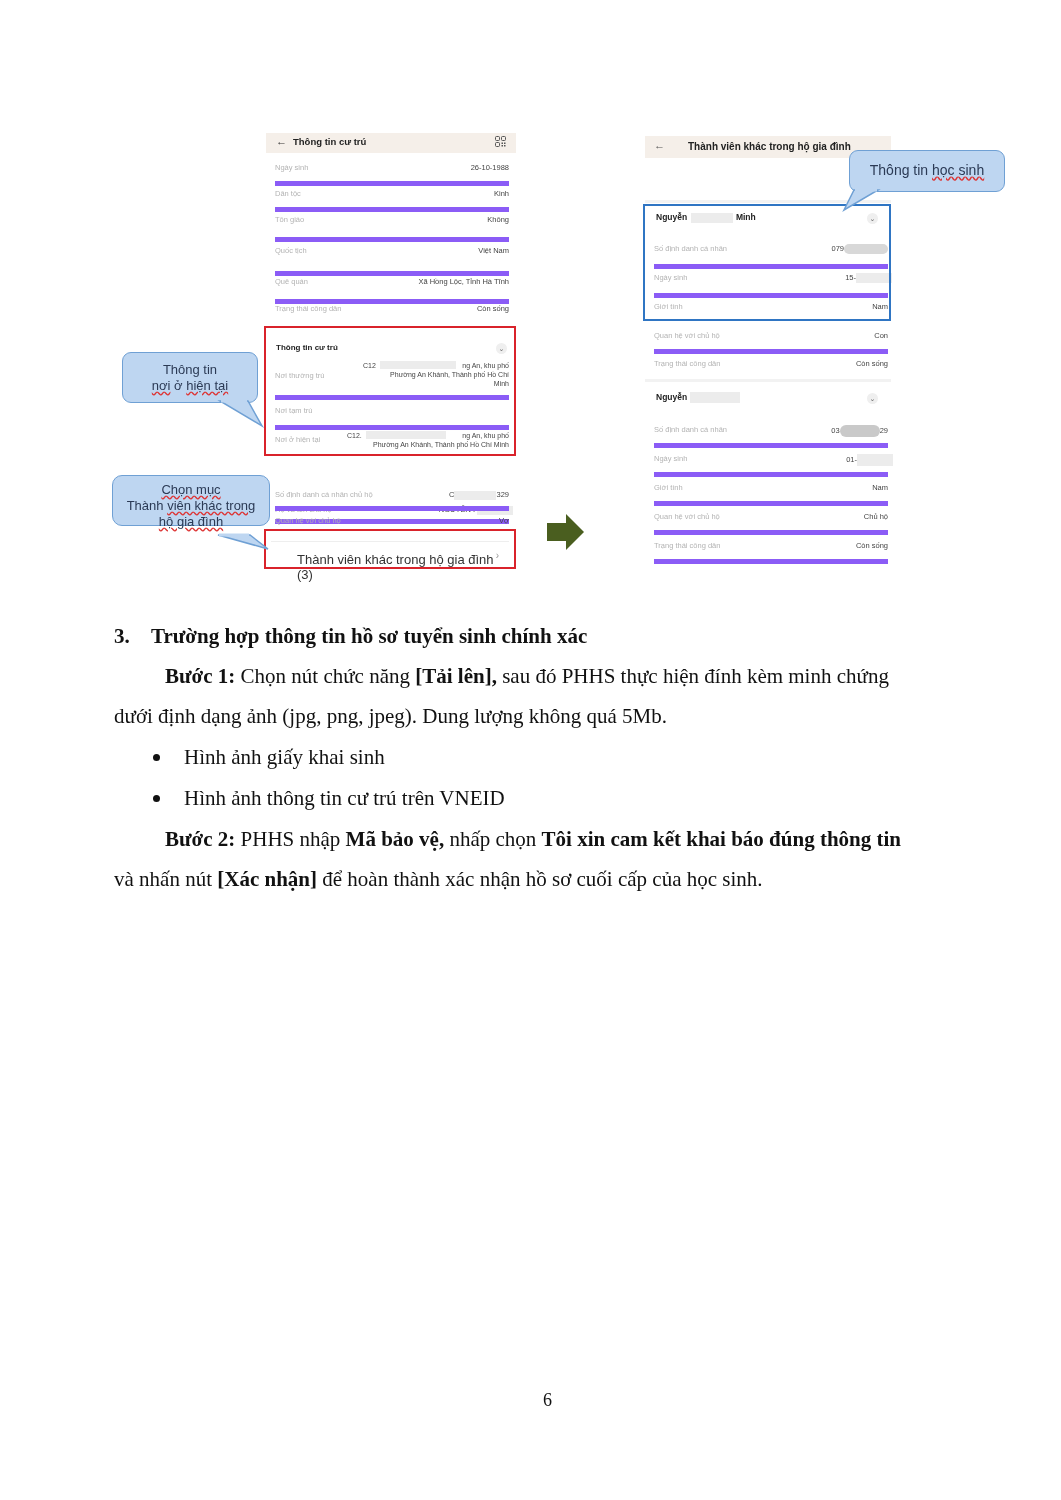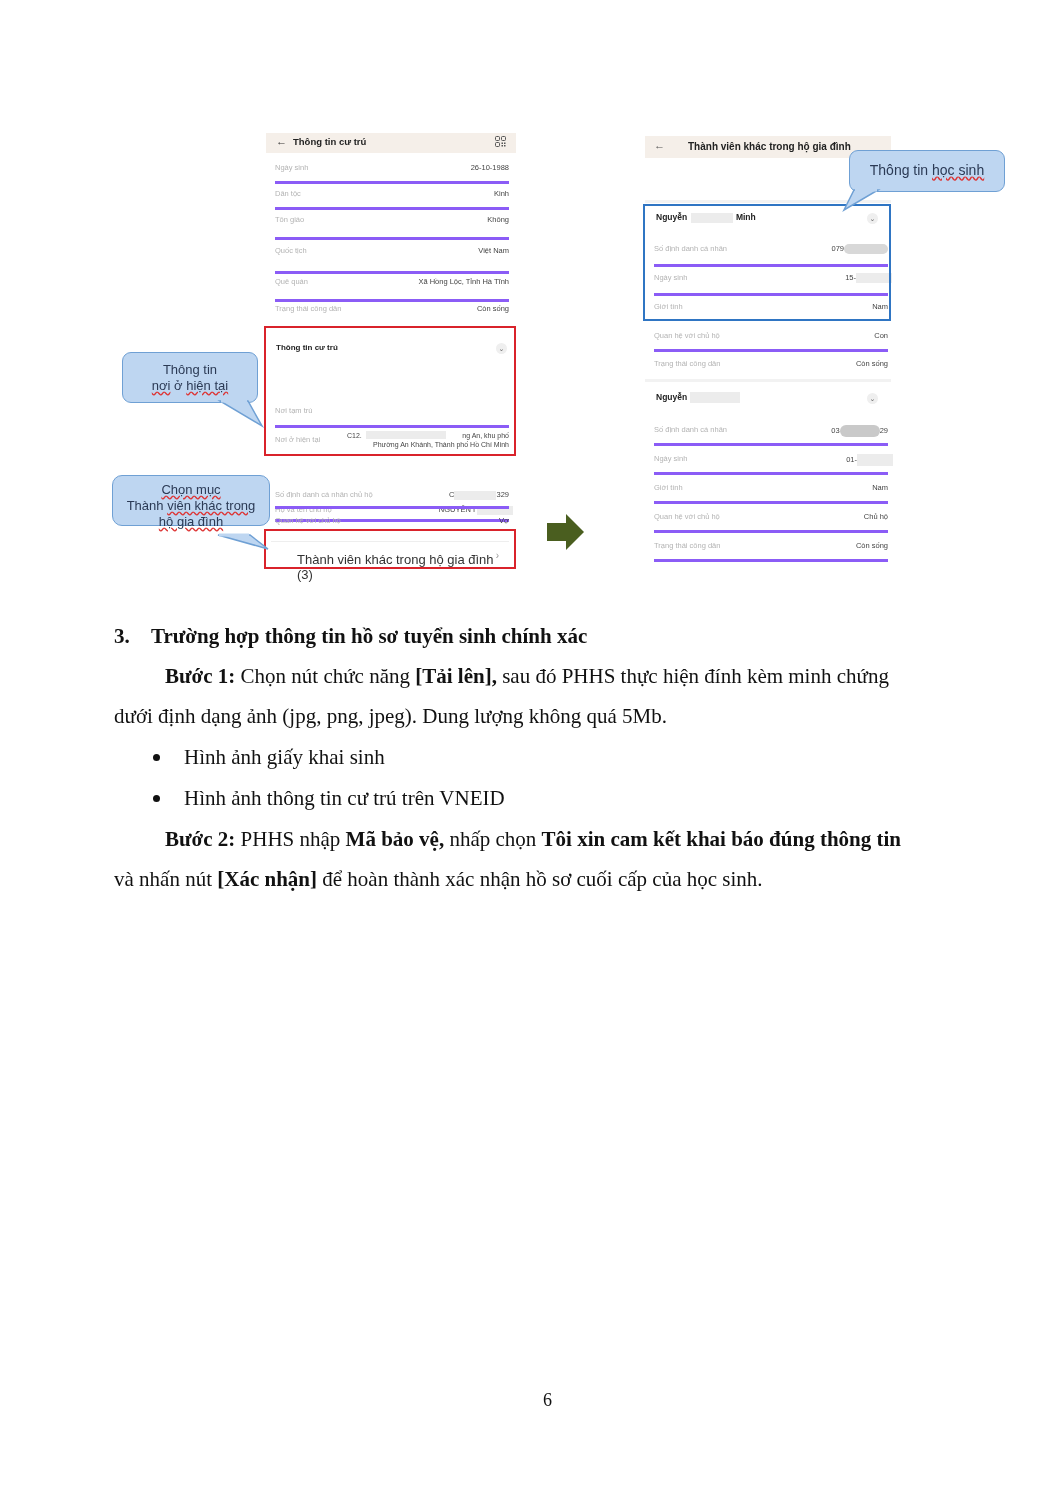--- a/index.html
+++ b/index.html
@@ -6,21 +6,21 @@
   body { width:1061px; height:1500px; position:relative; overflow:hidden; font-family:"Liberation Serif", serif; color:#111; }
   .abs { position:absolute; }
   .ui { font-family:"Liberation Sans", sans-serif; }
 
   
   .phone-left { left:266px; top:133px; width:250px; height:440px; background:#fff; }
   .ph-header { position:absolute; left:0; top:0; width:250px; height:20px; background:#f5efe9; }
   .ph-header .back { position:absolute; left:10px; top:2px; font-size:11px; color:#333; }
   .ph-header .title { position:absolute; left:27px; top:3px; font-size:9.5px; font-weight:bold; color:#222; }
   .ph-header .qr { position:absolute; right:10px; top:3px; width:11px; height:11px; }
-  .row { position:absolute; left:9px; width:234px; border-bottom:3px solid #8b5cf6; font-size:7.5px; }
+  .row { position:absolute; left:9px; width:234px; border-bottom:5px solid #8b5cf6; font-size:7.5px; }
   .row .lbl { position:absolute; left:0; color:#b3b3b3; }
   .row .val { position:absolute; right:0; color:#444; text-align:right; }
   .blur-box { display:inline-block; background:#ececec; vertical-align:middle; }
 
   .red-box { position:absolute; border:2px solid #d9232b; box-sizing:border-box; }
   .blue-box { position:absolute; border:2px solid #2f75c3; box-sizing:border-box; }
 
   .section-title { position:absolute; font-size:8px; font-weight:bold; color:#222; }
   .chev { position:absolute; width:11px; height:11px; border-radius:50%; background:#efefef; color:#666; font-size:7px; text-align:center; line-height:11px; }
 
@@ -79,20 +79,28 @@
     <span class="val">Xã Hồng Lộc, Tỉnh Hà Tĩnh</span>
   </div>
   <div class="row" style="top:171px;height:16px;border-bottom:none;">
     <span class="lbl">Trạng thái công dân</span>
     <span class="val">Còn sống</span>
   </div>
 
   <span class="section-title" style="left:10px;top:210px;">Thông tin cư trú</span>
   <span class="chev" style="left:230px;top:210px;">⌄</span>
 
+  <div class="row" style="top:228px;height:34px;">
+    <span class="lbl" style="top:10px;">Nơi thường trú</span>
+    <div class="val" style="top:0;width:160px;line-height:9px;font-size:7px;">
+      <div><span style="float:left;margin-left:14px;">C12</span><span class="blur-box" style="width:76px;height:8px;float:left;margin-left:4px;"></span><span>ng An, khu phố</span></div>
+      <div>Phường An Khánh, Thành phố Hồ Chí</div>
+      <div>Minh</div>
+    </div>
+  </div>
   <div class="row" style="top:270px;height:22px;">
     <span class="lbl" style="top:3px;">Nơi tạm trú</span>
   </div>
   <div class="row" style="top:296px;height:22px;border-bottom:none;">
     <span class="lbl" style="top:6px;">Nơi ở hiện tại</span>
     <div class="val" style="top:2px;width:165px;line-height:9px;font-size:7px;">
       <div><span style="float:left;margin-left:3px;">C12.</span><span class="blur-box" style="width:80px;height:8px;float:left;margin-left:4px;"></span><span>ng An, khu phố</span></div>
       <div>Phường An Khánh, Thành phố Hồ Chí Minh</div>
     </div>
   </div>

